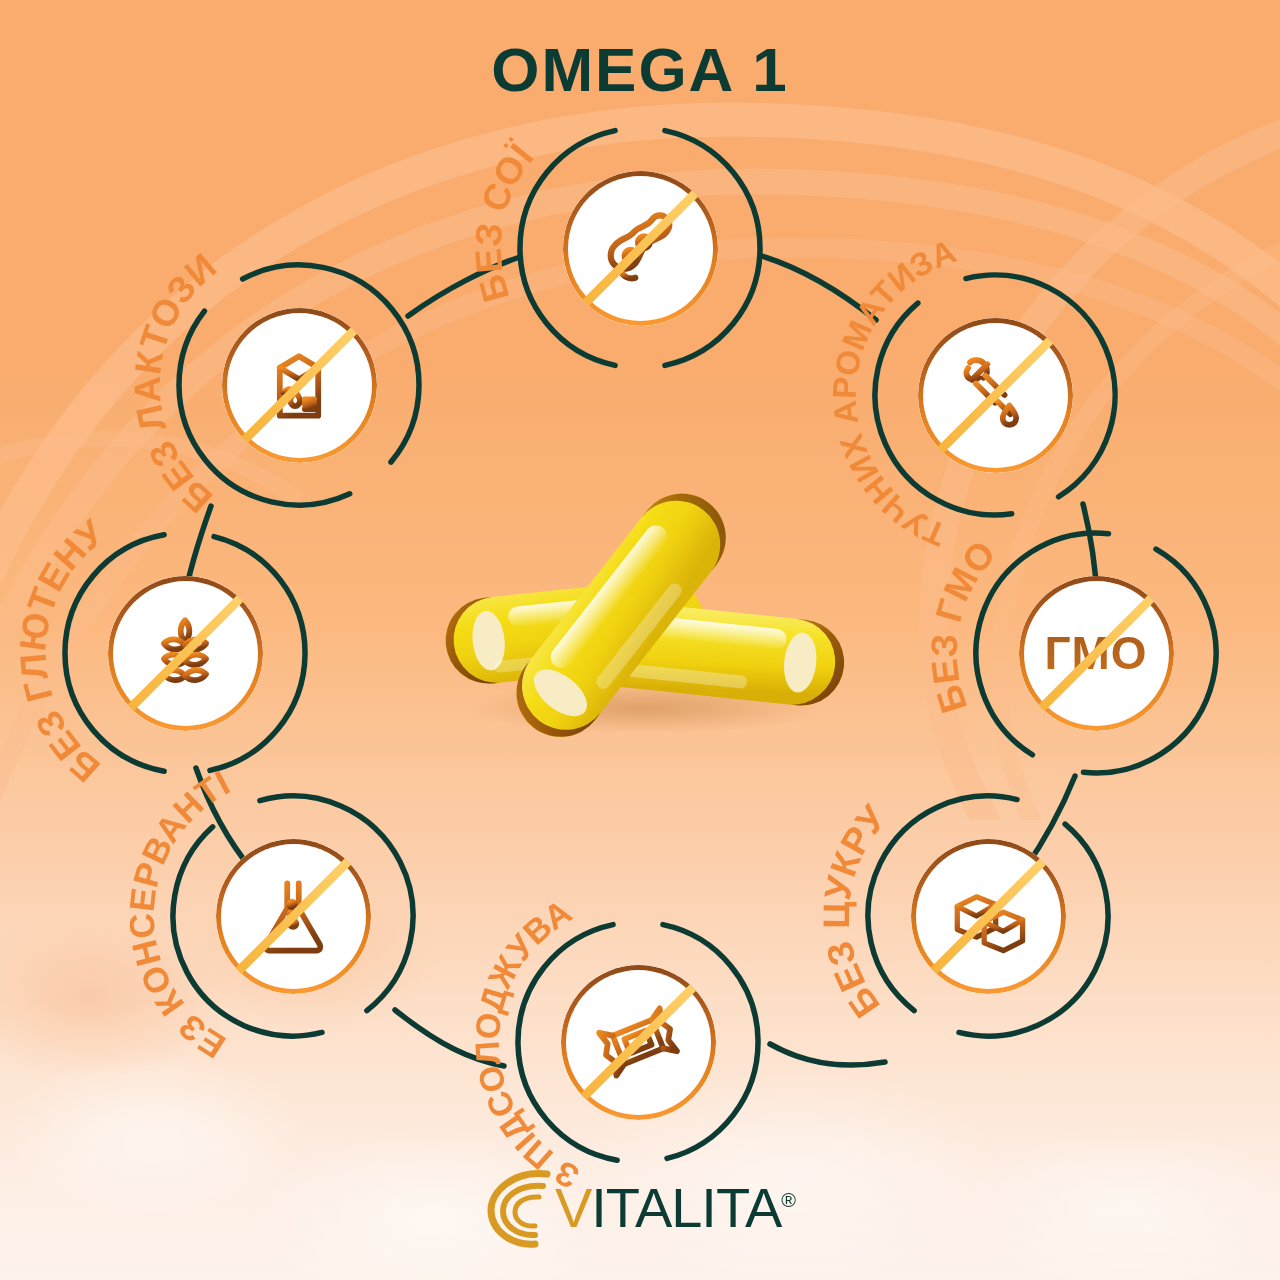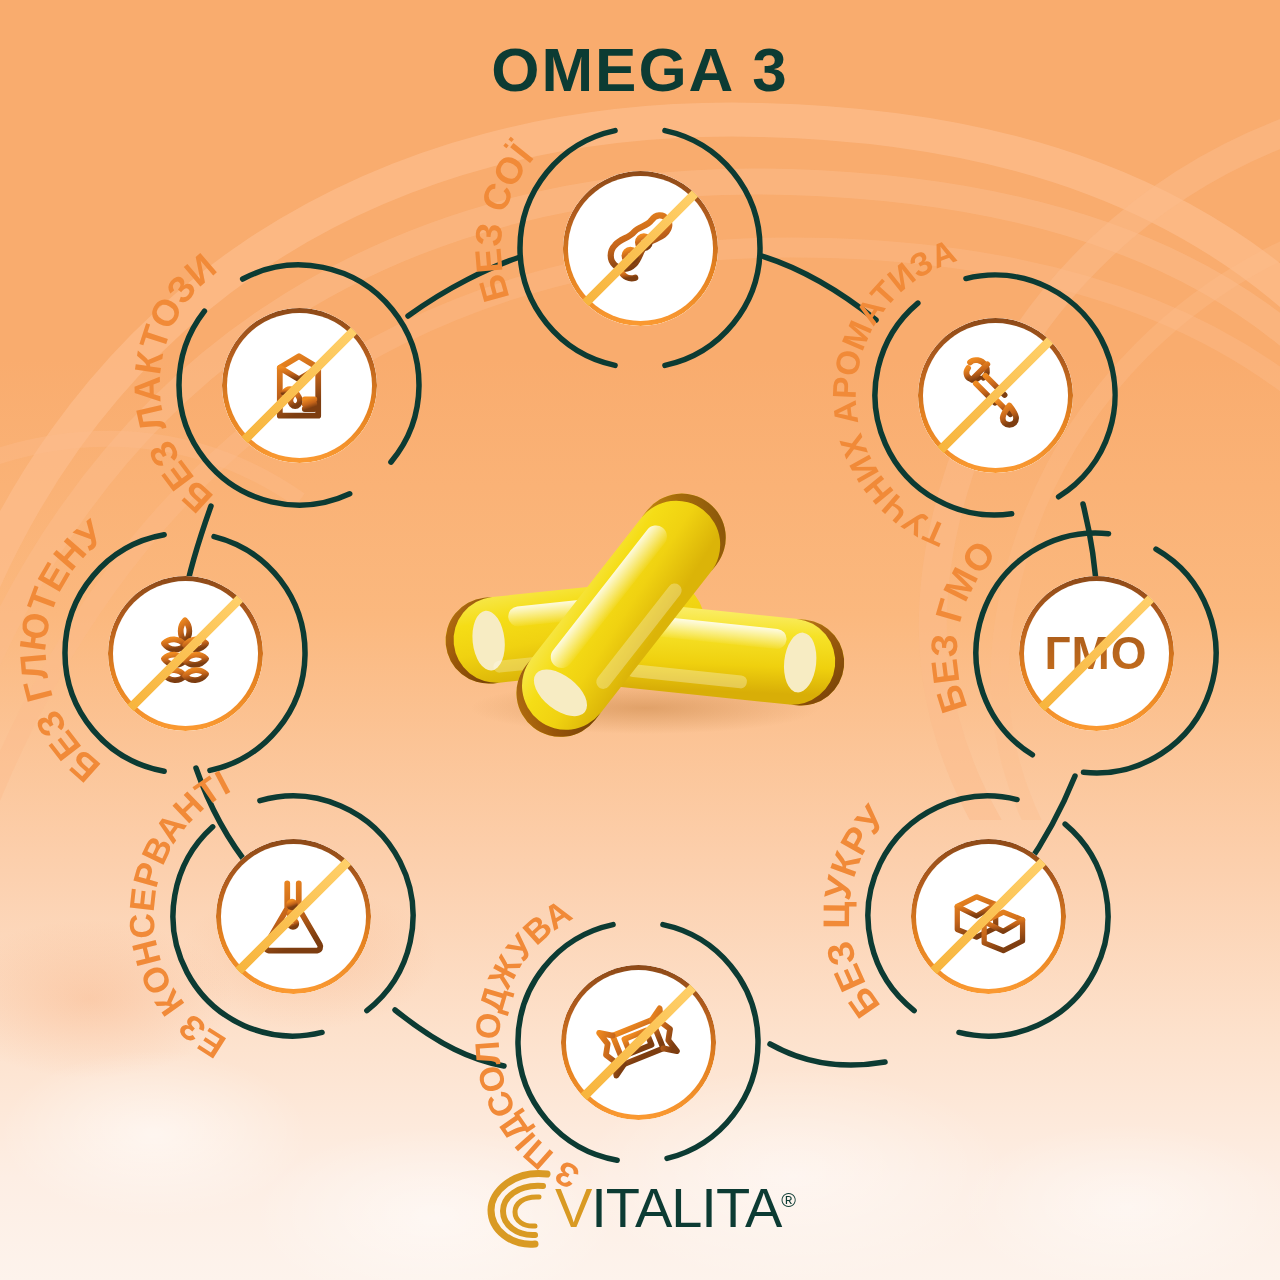--- a/index.html
+++ b/index.html
@@ -220,21 +220,21 @@
       <path d="M 762 256 C 800 268 840 291 876 320"></path>
       <path d="M 211 506 C 196 548 188 578 184 600"></path>
       <path d="M 1083 504 C 1092 540 1096 576 1097 598"></path>
       <path d="M 196 768 C 212 814 234 848 252 870"></path>
       <path d="M 1075 776 C 1058 818 1038 850 1024 870"></path>
       <path d="M 395 1010 C 440 1046 472 1060 504 1066"></path>
       <path d="M 885 1062 C 838 1070 802 1062 770 1044"></path>
     </g>
   </svg>
 
-  <div class="title">OMEGA 3</div>
+  <div class="title">OMEGA 1</div>
 
   <div id="badges-root">
       <div class="badge" style="left: 640px; top: 248px;">
         <svg class="outer-ring" viewBox="0 0 250 250">
           <g fill="none" stroke="#0c3b33" stroke-width="5.5" stroke-linecap="round">
             <path d="M 100.05 242.38 A 120 120 0 0 1 100.05 7.62"></path>
             <path d="M 149.95 7.62 A 120 120 0 0 1 149.95 242.38"></path>
           </g>
         </svg>
         <div class="inner">

